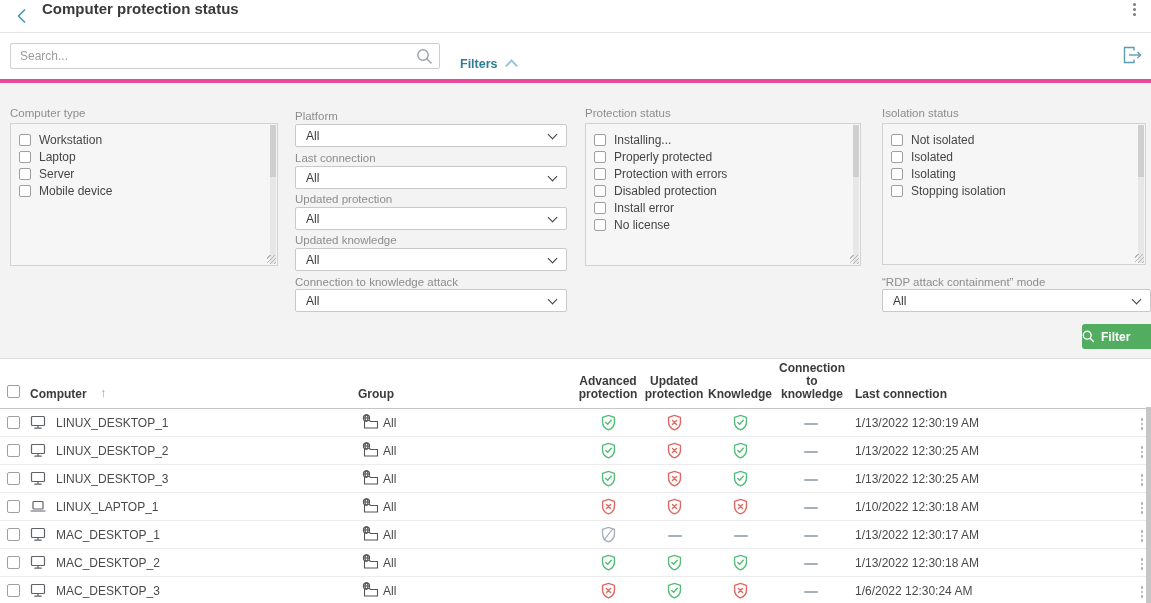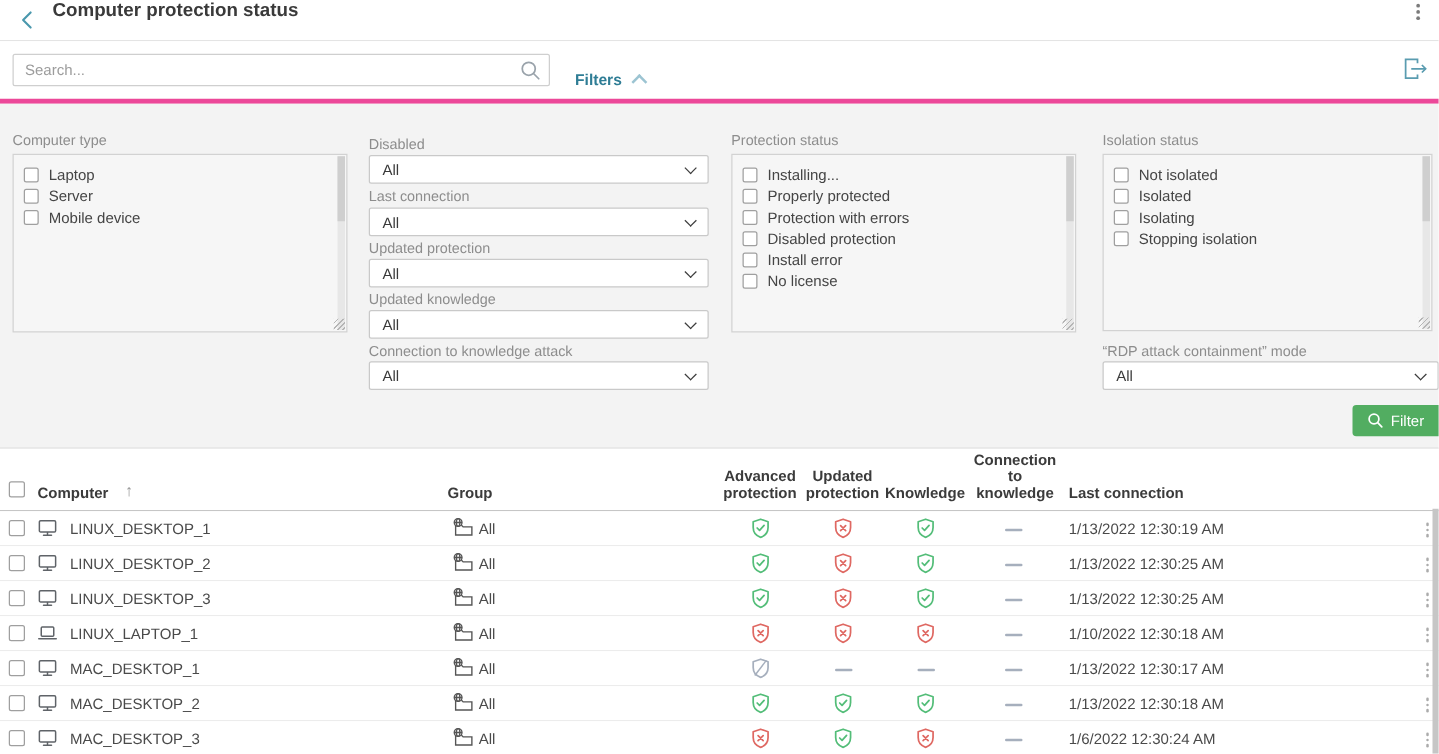--- a/index.html
+++ b/index.html
@@ -31,21 +31,21 @@
   .cb{width:12px;height:12px;box-sizing:border-box;border:1px solid #9f9f9f;border-radius:2px;background:#fff;flex:none;display:inline-block;}
   .chk-label{font-size:12px;color:#454545;white-space:nowrap;}
   .scrollstrip{position:absolute;top:1px;bottom:1px;right:1px;width:6px;background:#e7e7e7;}
   .scrollstrip .thumb{position:absolute;top:0;left:0;right:0;height:52px;background:#cfcfcf;}
   .resize-grip{position:absolute;right:1px;bottom:1px;width:9px;height:9px;
     background:repeating-linear-gradient(135deg,transparent 0 2px,#b5b5b5 2px 3px);cursor:nwse-resize;}
   .selectbox{position:absolute;height:23px;box-sizing:border-box;background:#fff;border:1px solid #c9c9c9;border-radius:2px;
     display:flex;align-items:center;justify-content:space-between;padding:0 10px;font-size:12px;color:#3a3a3a;cursor:pointer;}
   .chev-dn{width:6px;height:6px;border-right:1.8px solid #3c3c3c;border-bottom:1.8px solid #3c3c3c;transform:rotate(45deg);margin-top:-3px;flex:none;}
   .filter-btn{position:absolute;right:0;top:241px;width:69px;height:25px;background:#52ad61;border-radius:3px 0 0 3px;
-    color:#fff;font-size:12px;font-weight:400;display:flex;align-items:center;justify-content:center;gap:6px;cursor:pointer;}
+    color:#fff;font-size:12px;font-weight:700;display:flex;align-items:center;gap:6px;cursor:pointer;}
   
   .thead{position:relative;height:49px;border-bottom:1px solid #c6c6c6;background:#fff;}
   .th{position:absolute;bottom:7px;font-size:12px;font-weight:700;color:#3b3b3b;line-height:13px;}
   .th.center{text-align:center;overflow-wrap:anywhere;}
   .sort-arrow{position:absolute;left:100px;bottom:8px;font-size:13px;color:#9a9a9a;font-weight:400;cursor:pointer;}
   .thead .cb{position:absolute;left:7px;bottom:10px;width:13px;height:13px;cursor:pointer;}
   .tbody{position:relative;}
   .trow{position:relative;height:27px;border-bottom:1px solid #ececec;background:#fff;cursor:pointer;}
   .trow .cb{position:absolute;left:7px;top:7px;width:13px;height:13px;cursor:pointer;}
   .cell{position:absolute;font-size:12px;color:#4a4a4a;white-space:nowrap;}
@@ -99,38 +99,42 @@
   </span>
 </div>
 
 <div class="filters-panel">
 
   <span class="f-label" style="left:10px;top:24px">Computer type</span>
   <div class="listbox" style="left:10px;top:40px;width:268px;height:143px">
     <div class="inner">
         <label class="chk-item">
           <span class="cb"></span>
+          <span class="chk-label">Workstation</span>
+        </label>
+        <label class="chk-item">
+          <span class="cb"></span>
           <span class="chk-label">Laptop</span>
         </label>
         <label class="chk-item">
           <span class="cb"></span>
           <span class="chk-label">Server</span>
         </label>
         <label class="chk-item">
           <span class="cb"></span>
           <span class="chk-label">Mobile device</span>
         </label>
       </div>
     <span class="scrollstrip">
         <span class="thumb"></span>
       </span>
     <span class="resize-grip"></span>
   </div>
 
-  <span class="f-label" style="left:295px;top:27px">Disabled</span>
+  <span class="f-label" style="left:295px;top:27px">Platform</span>
   <div class="selectbox" style="left:295px;top:41px;width:272px">
     <span>All</span>
       <span class="chev-dn"></span>
   </div>
   <span class="f-label" style="left:295px;top:69px">Last connection</span>
   <div class="selectbox" style="left:295px;top:83px;width:272px">
     <span>All</span>
       <span class="chev-dn"></span>
   </div>
   <span class="f-label" style="left:295px;top:110px">Updated protection</span>

